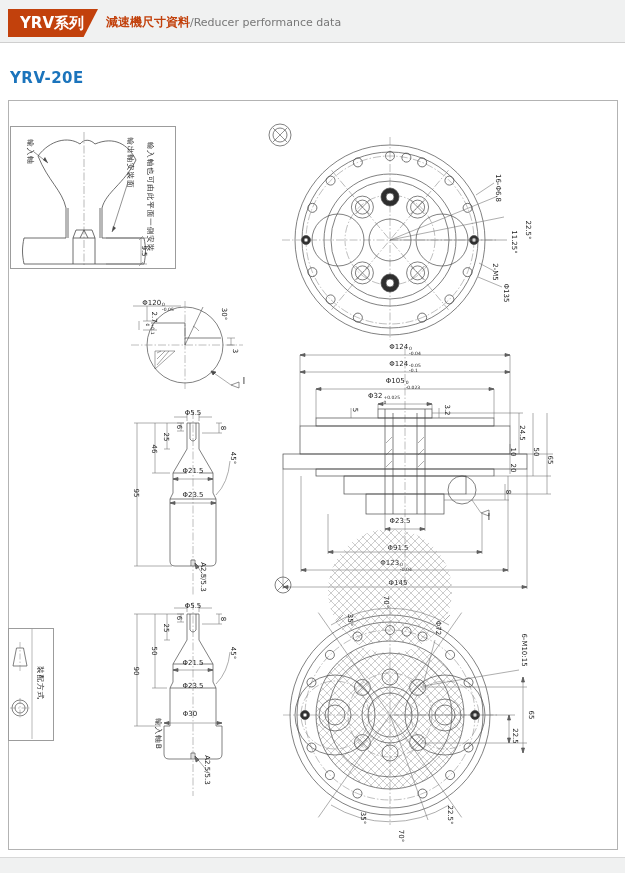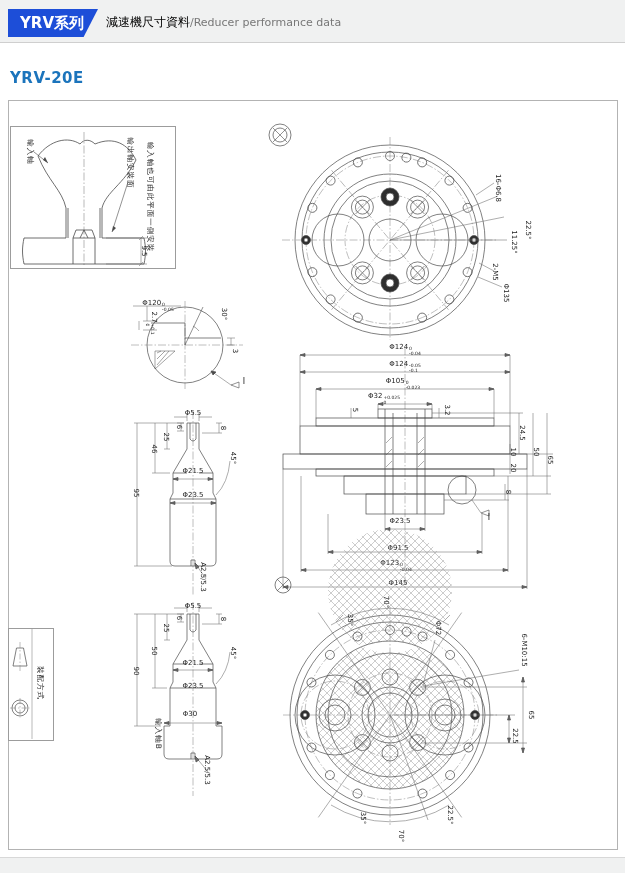--- a/index.html
+++ b/index.html
@@ -1,25 +1,25 @@
 <!DOCTYPE html>
 <html><head>
 <meta charset="utf-8">
 <style>
   html,body{margin:0;padding:0;}
   body{width:625px;height:873px;position:relative;background:#ffffff;
        font-family:"DejaVu Sans",sans-serif;color:#222;overflow:hidden;}
   .abs{position:absolute;}
   
   .strip{left:0;top:0;width:625px;height:42px;background:#f0f1f1;border-bottom:1px solid #cfcfcf;}
-  .badge{left:8px;top:9px;width:90px;height:28px;background:#1d4ed8;color:#fff;
+  .badge{left:8px;top:9px;width:90px;height:28px;background:#c2410c;color:#fff;
          display:flex;align-items:center;padding-left:12px;box-sizing:border-box;
          font-weight:bold;font-size:15px;clip-path:polygon(0 0,100% 0,84% 100%,0 100%);}
   .doctitle{left:106px;top:14px;font-size:12px;}
-  .doctitle .zh{font-weight:normal;color:#000000;}
+  .doctitle .zh{font-weight:bold;color:#c2410c;}
   .doctitle .en{color:#777;font-size:11px;}
   .model{left:10px;top:69px;font-size:15px;font-weight:bold;color:#1b74bc;letter-spacing:.5px;}
   
   .frame{left:8px;top:100px;width:608px;height:748px;border:1px solid #b3b3b3;}
   .hornbox{left:10px;top:126px;width:164px;height:141px;border:1px solid #9c9c9c;background:#fff;}
   .legendbox{left:8px;top:628px;width:44px;height:111px;border:1px solid #9c9c9c;}
   .footstrip{left:0;top:857px;width:625px;height:16px;background:#f0f1f1;border-top:1px solid #d8d8d8;}
   
   .hlab,.vlab{position:absolute;white-space:nowrap;font-size:7px;color:#1c1c1c;
               transform:translate(-50%,-50%);line-height:1;}

